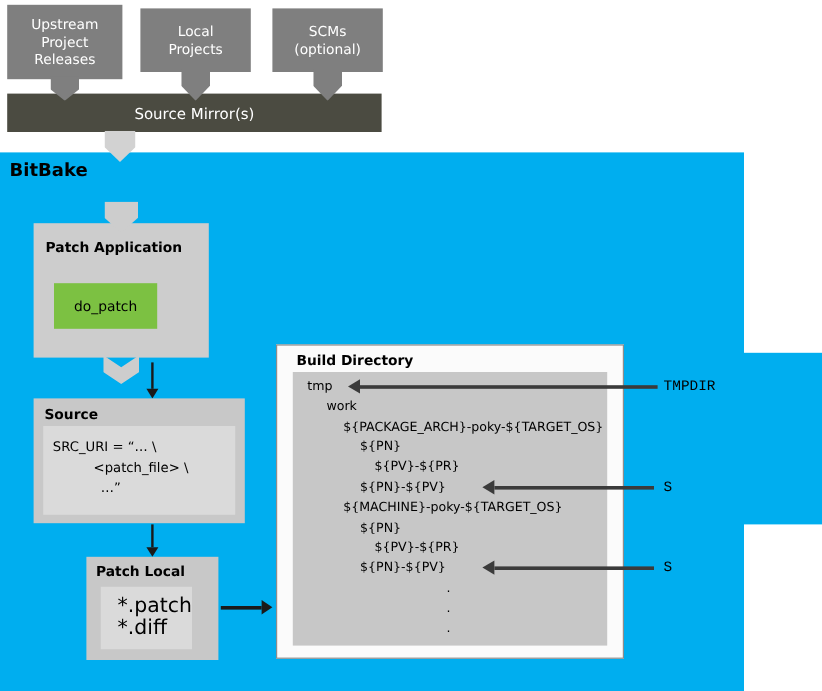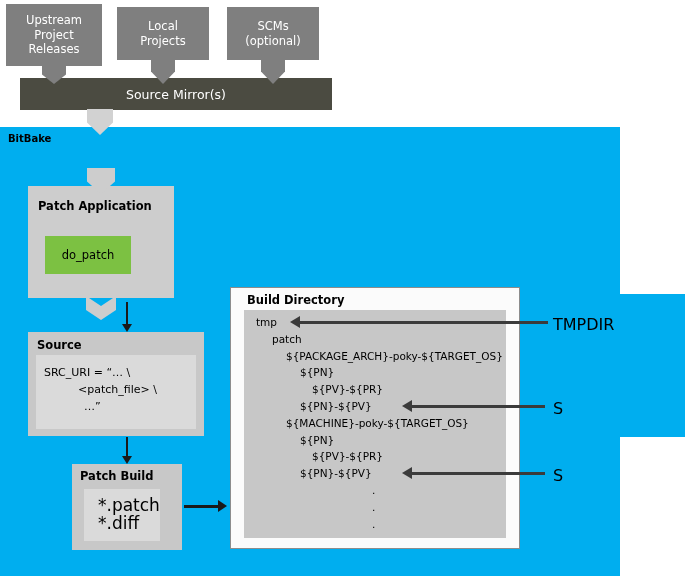--- a/index.html
+++ b/index.html
@@ -29,27 +29,26 @@
   .p1{left:42px;top:64px;width:24px;height:20px;}
   .p2{left:151px;top:58px;width:24px;height:26px;}
   .p3{left:261px;top:58px;width:24px;height:26px;}
   .p-mirror{left:87px;top:109px;width:26px;height:26px;background:#d2d2d2;}
   .p-patchapp{left:87px;top:168px;width:28px;height:26px;background:#cdcdcd;}
 
   .mirror{
     left:6px;top:78px;width:312px;height:32px;background:#4b4b41;
     color:#ffffff;display:flex;align-items:center;justify-content:center;
     font-size:12.5px;
-    margin-left:14px;
   }
 
   
   .bb-main{left:0;top:127px;width:620px;height:449px;background:#00aeef;}
   .bb-tab{left:620px;top:294px;width:65px;height:143px;background:#00aeef;}
-  .bb-label{left:8px;top:133px;font-size:10px;font-weight:bold;color:#000;}
+  .bb-label{left:8px;top:133px;font-size:15px;font-weight:bold;color:#000;}
 
   
   .panel{background:#cdcdcd;}
   .pa-panel{left:28px;top:186px;width:146px;height:112px;}
   .pa-title{left:38px;top:199px;font-size:11.5px;font-weight:bold;color:#000;text-align:right;}
   .do-patch{
     left:45px;top:236px;width:86px;height:38px;background:#7cc142;
     display:flex;align-items:center;justify-content:center;font-size:11.5px;color:#000;
   }
   .chevron{
@@ -84,21 +83,21 @@
 
   
   .vline{width:2px;background:#1a1a1a;}
   .vhead{width:0;height:0;border-left:5px solid transparent;border-right:5px solid transparent;border-top:8px solid #1a1a1a;}
   .hline{height:3px;background:#1a1a1a;}
   .rhead{width:0;height:0;border-top:6px solid transparent;border-bottom:6px solid transparent;border-left:9px solid #1a1a1a;}
 
   
   .aline{height:3px;background:#3b3b3b;}
   .lhead{width:0;height:0;border-top:6px solid transparent;border-bottom:6px solid transparent;border-right:10px solid #3b3b3b;}
-  .ann{font-size:16px;color:#000;}
+  .ann{font-size:12px;color:#000;font-family:Liberation Mono, monospace;}
 </style>
 </head>
 <body>
 
 <div id="canvas">
 
   <div class="abs bb-main"></div>
   <div class="abs bb-tab"></div>
 
   <div class="abs src-box b1">
@@ -142,34 +141,34 @@
   <div class="abs rec-inner">
     <div class="rec-l1">SRC_URI = “… \</div>
     <div class="rec-l2">&lt;patch_file&gt; \</div>
     <div class="rec-l3">…”</div>
   </div>
 
   <div class="abs vline" style="left:126px;top:437px;height:19px;"></div>
   <div class="abs vhead" style="left:122px;top:456px;"></div>
 
   <div class="abs pf-panel"></div>
-  <div class="abs pf-title">Patch Build</div>
+  <div class="abs pf-title">Patch Local</div>
   <div class="abs pf-inner">
     <div>*.patch</div>
     <div>*.diff</div>
   </div>
 
   <div class="abs hline" style="left:184px;top:505px;width:34px;"></div>
   <div class="abs rhead" style="left:218px;top:500px;"></div>
 
   <div class="abs bd-panel"></div>
   <div class="abs bd-title">Build Directory</div>
   <div class="abs bd-inner">
     <div class="tr0">tmp</div>
-    <div class="tr1">patch</div>
+    <div class="tr1">work</div>
     <div class="tr2">${PACKAGE_ARCH}-poky-${TARGET_OS}</div>
     <div class="tr3">${PN}</div>
     <div class="tr4">${PV}-${PR}</div>
     <div class="tr5">${PN}-${PV}</div>
     <div class="tr2">${MACHINE}-poky-${TARGET_OS}</div>
     <div class="tr3">${PN}</div>
     <div class="tr4">${PV}-${PR}</div>
     <div class="tr5">${PN}-${PV}</div>
     <div class="trd">.</div>
     <div class="trd">.</div>

